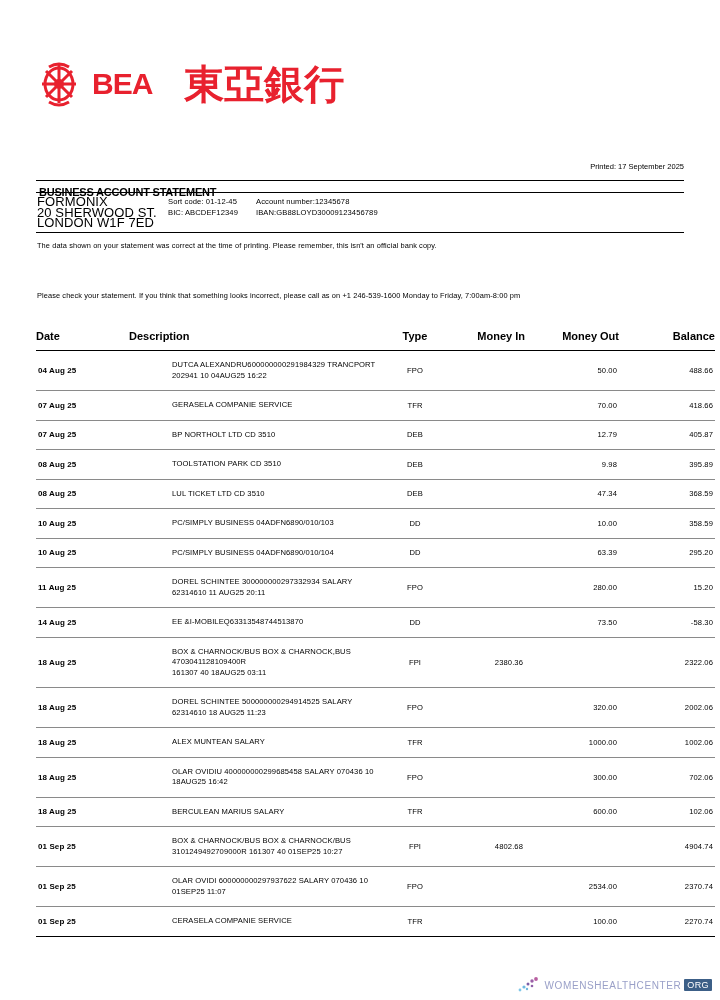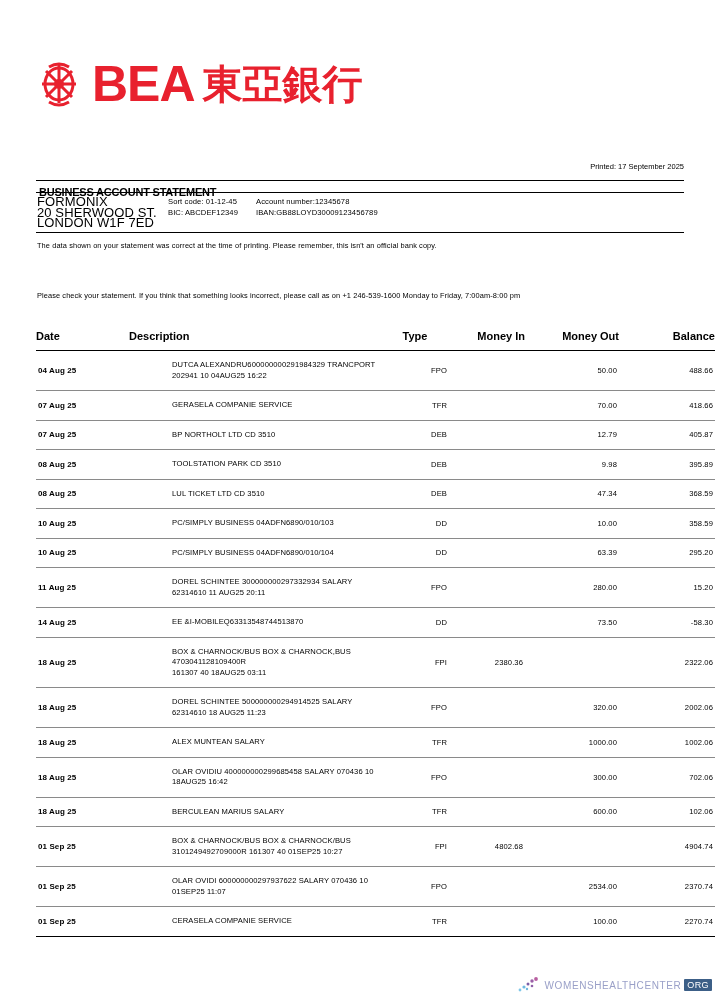--- a/index.html
+++ b/index.html
@@ -33,33 +33,34 @@
   }
   .logo-mark {
     width: 46px;
     height: 50px;
     flex: 0 0 auto;
     margin-right: 10px;
   }
   .logo-bea {
     font-family: "Liberation Sans", sans-serif;
     font-weight: bold;
-    font-size: 50px;
+    font-size: 30px;
     letter-spacing: -1px;
     color: #e8212e;
     line-height: 1;
     margin-right: 8px;
   }
   .logo-cn {
     font-size: 40px;
     font-weight: bold;
     color: #e8212e;
     line-height: 1;
     letter-spacing: 0px;
     font-family: "DejaVu Sans", sans-serif;
+    margin-left: 24px;
   }
 
   
   .title {
     position: absolute;
     left: 39px;
     top: 160px;
     font-size: 11px;
     font-weight: bold;
     letter-spacing: -0.2px;
@@ -151,21 +152,21 @@
     padding: 9px 0 9px 0;
     vertical-align: middle;
     letter-spacing: 0.1px;
   }
   .tbl tbody td.c-date {
     font-weight: bold;
     font-size: 8px;
     padding-left: 2px;
   }
   .tbl tbody td.c-desc { padding-left: 50px; line-height: 10.5px; }
-  .tbl tbody td.c-type { text-align: right; }
+  .tbl tbody td.c-type { text-align: center; }
   .tbl tbody td.c-in   { text-align: right; padding-right: 8px; }
   .tbl tbody td.c-out  { text-align: right; padding-right: 20px; }
   .tbl tbody td.c-bal  { text-align: right; padding-right: 2px; }
   .tbl tbody tr:last-child td { border-bottom: 1.4px solid #000; }
 
   .desc-l2 { display: block; }
 
   
   .wm {
     position: absolute;

